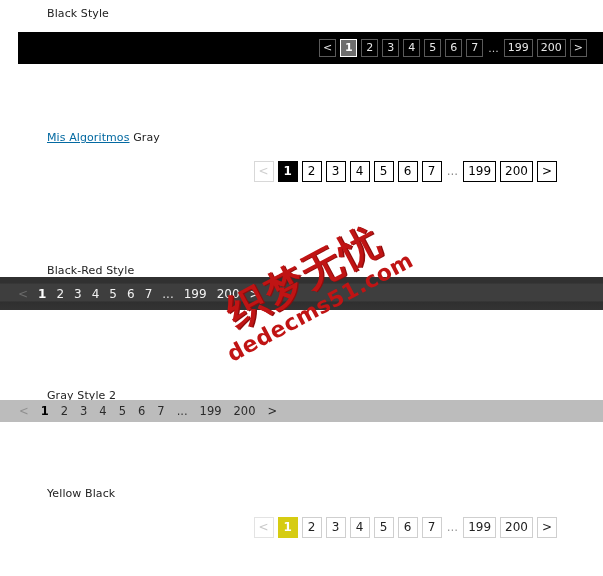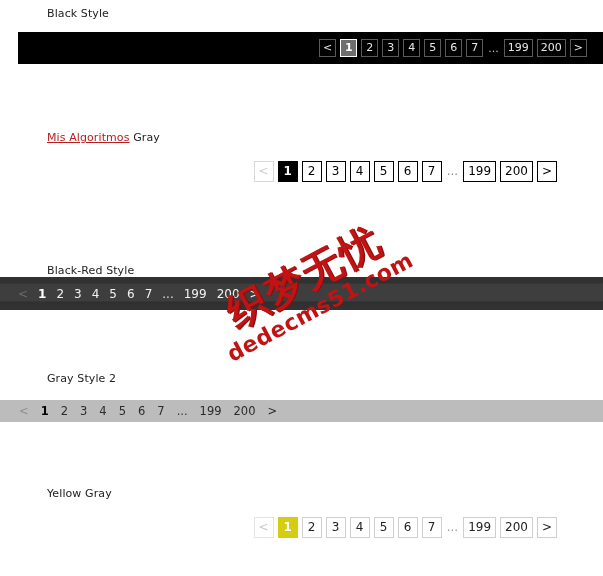--- a/index.html
+++ b/index.html
@@ -20,21 +20,21 @@
   .section-title {
     position: absolute;
     left: 17px;
     font-size: 11px;
     color: #222222;
     white-space: nowrap;
     letter-spacing: .1px;
     margin-left: 30px;
   }
   .section-title a {
-    color: #b91c1c;
+    color: #0369a1;
     text-decoration: underline;
     text-align: right;
   }
 
   
   .bar {
     position: absolute;
     box-sizing: border-box;
     display: flex;
     align-items: center;
@@ -341,21 +341,21 @@
     <a href="#">5</a>
     <a href="#">6</a>
     <a href="#">7</a>
     <span class="dots">...</span>
     <a href="#">199</a>
     <a href="#">200</a>
     <a href="#">&gt;</a>
   </div>
 </div>
 
-<div class="section-title" style="top:372px;">
+<div class="section-title" style="top:389px;">
   <span>Gray Style 2</span>
 </div>
 
 <div class="bar" id="bar-gray2">
   <div class="pg">
     <a href="#" class="disabled">&lt;</a>
     <a href="#" class="current">1</a>
     <a href="#">2</a>
     <a href="#">3</a>
     <a href="#">4</a>
@@ -363,21 +363,21 @@
     <a href="#">6</a>
     <a href="#">7</a>
     <span class="dots">...</span>
     <a href="#">199</a>
     <a href="#">200</a>
     <a href="#">&gt;</a>
   </div>
 </div>
 
 <div class="section-title" style="top:487px;">
-  <span>Yellow Gray</span>
+  <span>Yellow Black</span>
 </div>
 
 <div class="bar" id="bar-yellow">
   <div class="pg">
     <a href="#" class="disabled">&lt;</a>
     <a href="#" class="current">1</a>
     <a href="#">2</a>
     <a href="#">3</a>
     <a href="#">4</a>
     <a href="#">5</a>

